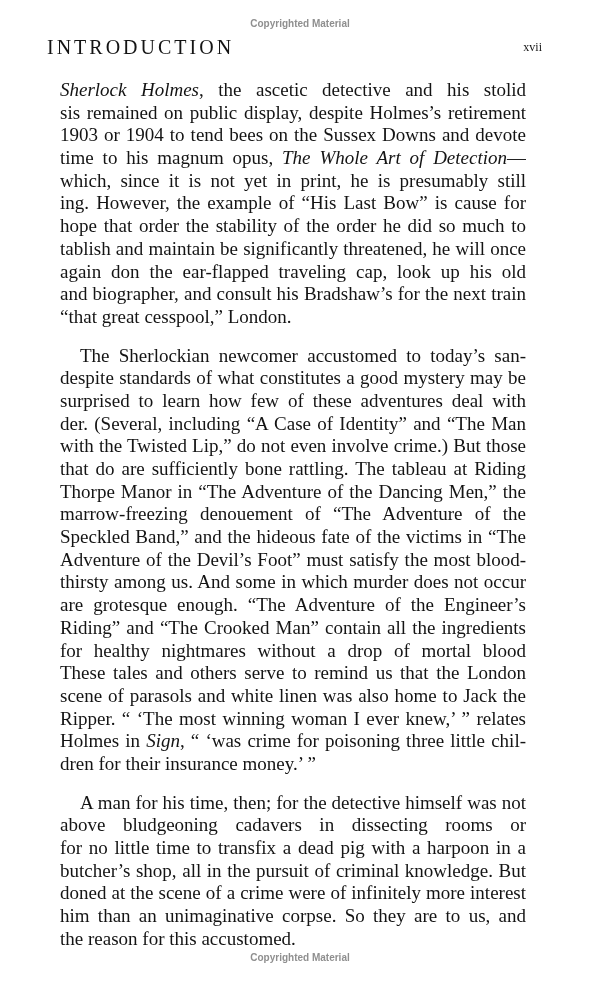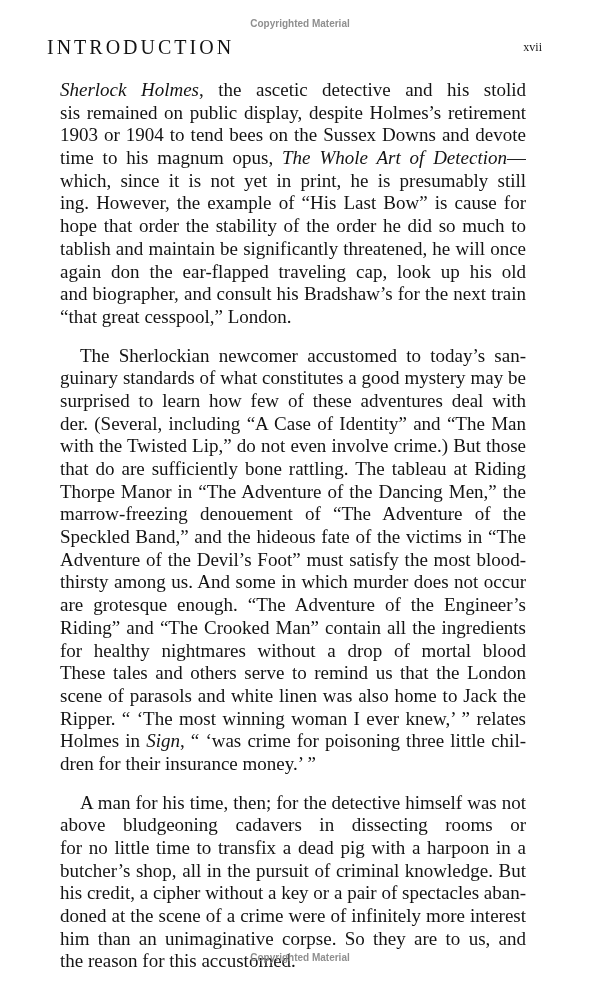--- a/index.html
+++ b/index.html
@@ -95,21 +95,21 @@
         <div class="line"><span>which, since it is not yet in print, he is presumably still work-</span></div>
         <div class="line"><span>ing. However, the example of “His Last Bow” is cause for</span></div>
         <div class="line"><span>hope that order the stability of the order he did so much to es-</span></div>
         <div class="line"><span>tablish and maintain be significantly threatened, he will once</span></div>
         <div class="line"><span>again don the ear-flapped traveling cap, look up his old friend</span></div>
         <div class="line"><span>and biographer, and consult his Bradshaw’s for the next train to</span></div>
         <div class="line last"><span>“that great cesspool,” London.</span></div>
       </div>
       <div class="paragraph">
         <div class="line indent"><span>The Sherlockian newcomer accustomed to today’s san-</span></div>
-        <div class="line"><span>guinary standards of what constitutes a good mystery may be</span></div>
+        <div class="line"><span>despite standards of what constitutes a good mystery may be</span></div>
         <div class="line"><span>surprised to learn how few of these adventures deal with mur-</span></div>
         <div class="line"><span>der. (Several, including “A Case of Identity” and “The Man</span></div>
         <div class="line"><span>with the Twisted Lip,” do not even involve crime.) But those</span></div>
         <div class="line"><span>that do are sufficiently bone rattling. The tableau at Riding</span></div>
         <div class="line"><span>Thorpe Manor in “The Adventure of the Dancing Men,” the</span></div>
         <div class="line"><span>marrow-freezing denouement of “The Adventure of the</span></div>
         <div class="line"><span>Speckled Band,” and the hideous fate of the victims in “The</span></div>
         <div class="line"><span>Adventure of the Devil’s Foot” must satisfy the most blood-</span></div>
         <div class="line"><span>thirsty among us. And some in which murder does not occur</span></div>
         <div class="line"><span>are grotesque enough. “The Adventure of the Engineer’s</span></div>
@@ -119,21 +119,20 @@
         <div class="line"><span>scene of parasols and white linen was also home to Jack the</span></div>
         <div class="line"><span>Ripper. “ ‘The most winning woman I ever knew,’ ” relates</span></div>
         <div class="line"><span>Holmes in </span><span class="italic">Sign</span><span>, “ ‘was crime for poisoning three little chil-</span></div>
         <div class="line last"><span>dren for their insurance money.’ ”</span></div>
       </div>
       <div class="paragraph">
         <div class="line indent"><span>A man for his time, then; for the detective himself was not</span></div>
         <div class="line"><span>above bludgeoning cadavers in dissecting rooms or attempting</span></div>
         <div class="line"><span>for no little time to transfix a dead pig with a harpoon in a</span></div>
         <div class="line"><span>butcher’s shop, all in the pursuit of criminal knowledge. But to</span></div>
-        <div class="line"><span>his credit, a cipher without a key or a pair of spectacles aban-</span></div>
         <div class="line"><span>doned at the scene of a crime were of infinitely more interest to</span></div>
         <div class="line"><span>him than an unimaginative corpse. So they are to us, and hence</span></div>
         <div class="line last"><span>the reason for this accustomed.</span></div>
       </div>
     </div>
 
   <div class="copyright bottom">Copyrighted Material</div>
 </div>
 
 </body></html>

